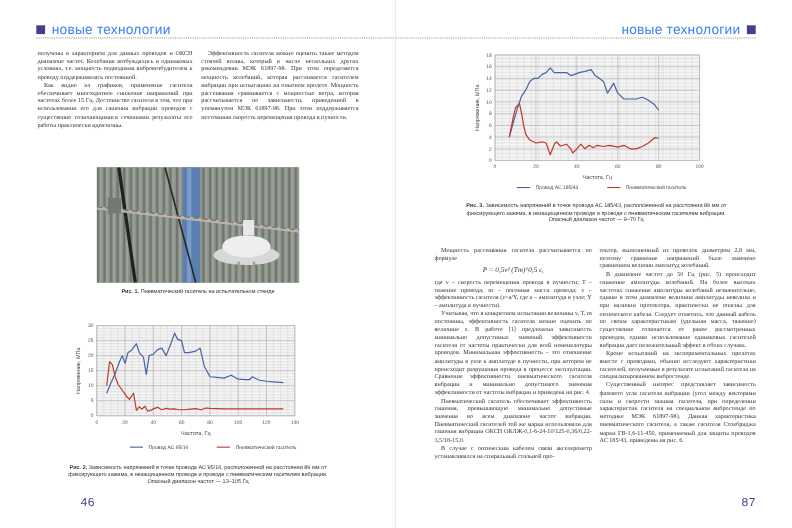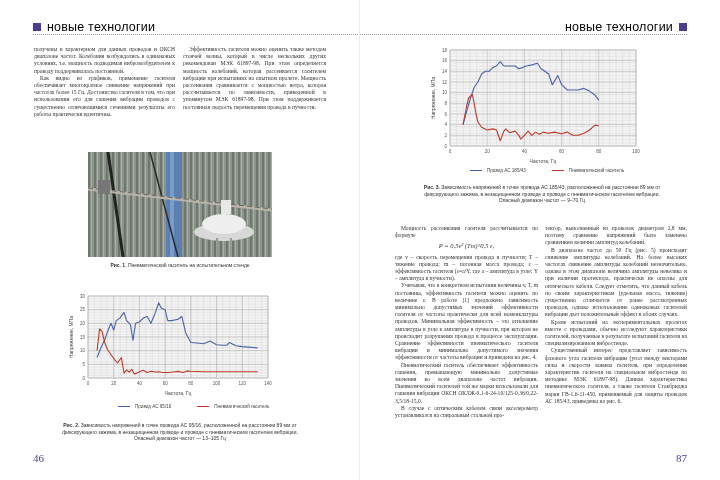--- a/index.html
+++ b/index.html
@@ -3,21 +3,21 @@
 <meta charset="utf-8">
 <style>
   * { box-sizing: border-box; margin: 0; padding: 0; }
   html, body { width: 720px; height: 480px; background: #ffffff; overflow: hidden; }
   body { font-family: "Liberation Serif", serif; color: #333; position: relative; }
   .page { position: absolute; top: 0; height: 480px; width: 360px; background: #fff; }
   .page.left { left: 0; }
   .page.right { left: 360px; }
   .spine { position: absolute; left: 359px; top: 0; width: 2px; height: 480px; background: linear-gradient(90deg,#e6e6e6,#f8f8f8); }
 
-  .header { position: absolute; top: 20px; font-family: "Liberation Sans", sans-serif; font-size: 12.5px; color: #000000; letter-spacing: 0.2px; display: flex; align-items: center; gap: 6px; }
+  .header { position: absolute; top: 20px; font-family: "Liberation Sans", sans-serif; font-size: 12.5px; color: #3b82f6; letter-spacing: 0.2px; display: flex; align-items: center; gap: 6px; }
   .left .header { left: 33px; }
   .right .header { right: 33px; }
   .hdr-square { width: 8px; height: 8px; background: #4a3d8f; display: inline-block; }
   .hdr-rule { position: absolute; top: 34px; height: 0; border-top: 1px dotted #999; }
   .left .hdr-rule { left: 33px; right: 0; }
   .right .hdr-rule { left: 0; right: 33px; }
 
   .col { position: absolute; font-size: 5.6px; line-height: 7.2px; color: #333; text-align: justify; }
   .col p { text-indent: 6px; }
   .col p.noindent { text-indent: 0; }
@@ -29,21 +29,21 @@
   .caption b { font-weight: bold; }
 
   .chart { position: absolute; }
   .chart svg { overflow: visible; }
   .axis-tick { font-family: "Liberation Sans", sans-serif; font-size: 4.5px; fill: #555; }
   .axis-label { font-family: "Liberation Sans", sans-serif; font-size: 5px; fill: #444; }
   .legend { position: absolute; font-family: "Liberation Sans", sans-serif; font-size: 4.6px; color: #444; display: flex; gap: 26px; align-items: center; }
   .legend-item { display: flex; align-items: center; gap: 5px; }
   .legend-line { width: 12px; height: 1.2px; display: inline-block; }
 
-  .page-num { position: absolute; top: 452px; font-family: Liberation Serif, serif; font-size: 11px; color: #4a3d8f; }
+  .page-num { position: absolute; top: 452px; font-family: Liberation Mono, monospace; font-size: 11px; color: #4a3d8f; margin-left: 40px; }
   .left .page-num { left: 33px; }
   .right .page-num { right: 33px; }
 </style>
 </head>
 <body>
 
 <div class="page left">
   <div class="header">
     <span class="hdr-square"></span>
     <span>новые технологии</span>

